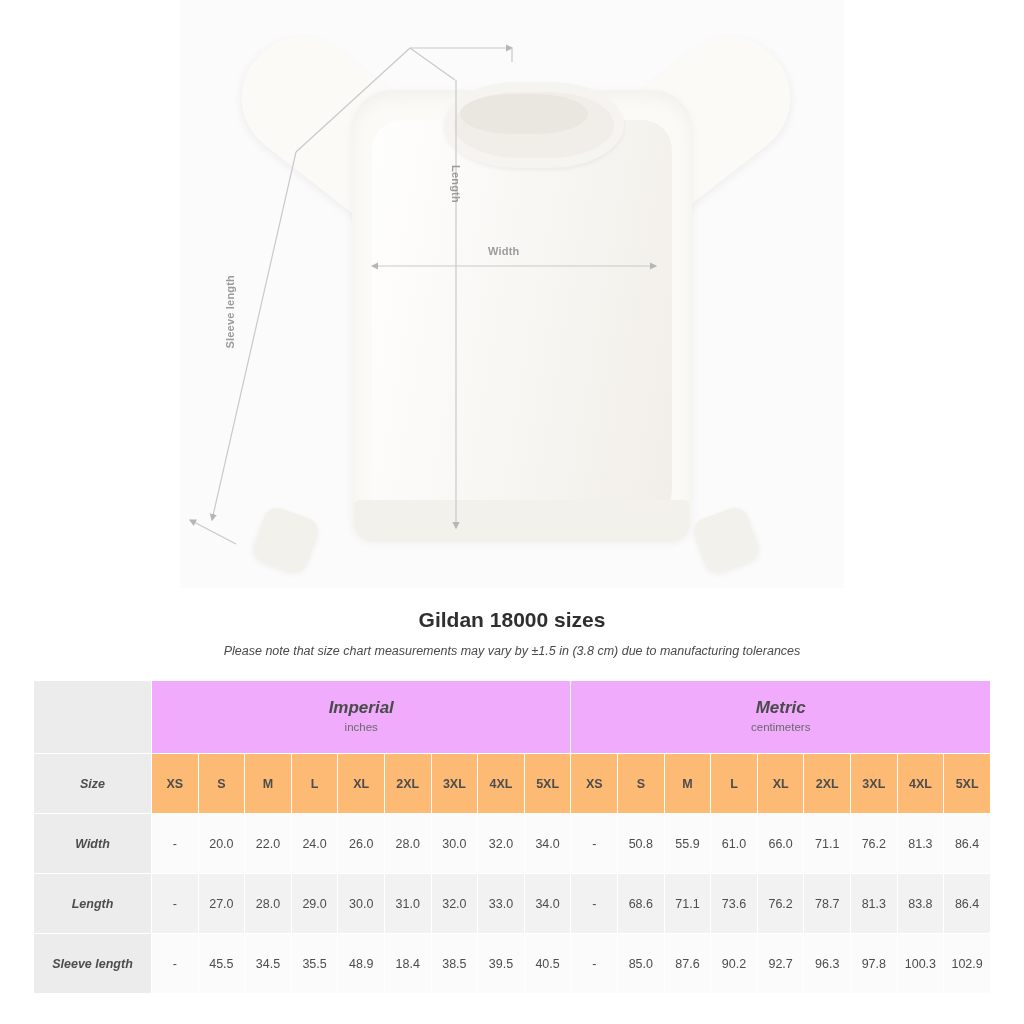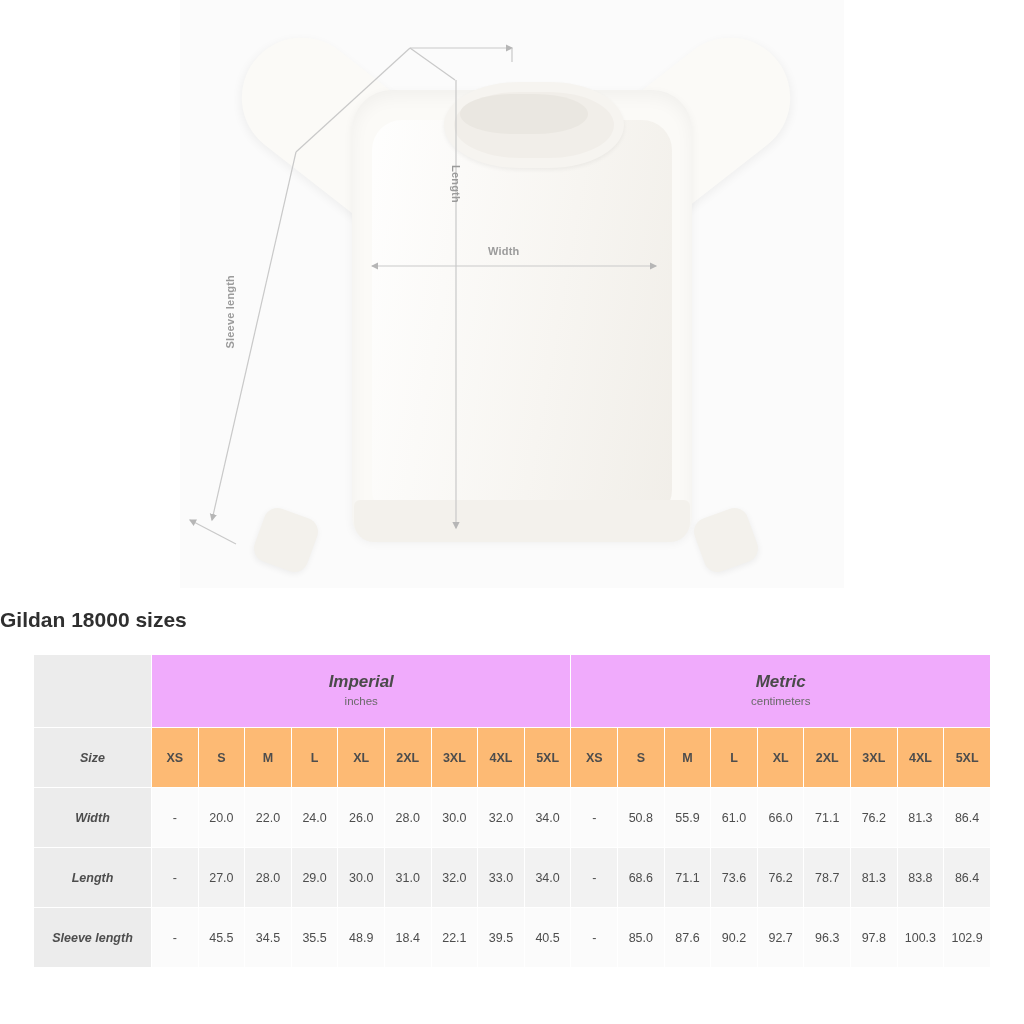--- a/index.html
+++ b/index.html
@@ -150,20 +150,21 @@
   .label-sleeve {
     left: 224px;
     top: 275px;
     writing-mode: vertical-rl;
     text-orientation: mixed;
     transform: rotate(180deg);
   }
 
   
   .title-block {
+    text-align: center;
     margin-top: 18px;
   }
   .chart-title {
     font-size: 21px;
     font-weight: bold;
     color: #2f2f2f;
     margin: 0;
   }
   .chart-note {
     font-size: 12.5px;
@@ -276,20 +277,21 @@
 
   <div class="annot">
     <span class="meas-label label-length">Length</span>
     <span class="meas-label label-width">Width</span>
     <span class="meas-label label-sleeve">Sleeve length</span>
   </div>
 </div>
 
 <div class="title-block">
   <h1 class="chart-title">Gildan 18000 sizes</h1>
+  <p class="chart-note">Please note that size chart measurements may vary by ±1.5 in (3.8 cm) due to manufacturing tolerances</p>
 </div>
 
 <div class="table-wrap">
   <table class="size-table">
     <colgroup>
       <col style="width:118px">
       <col span="9" style="width:46.6px">
       <col span="9" style="width:46.6px">
     </colgroup>
     <tbody>
@@ -372,21 +374,21 @@
       </tr>
 
       <tr class="alt">
         <td class="row-head-cell">Sleeve length</td>
         <td class="data-cell">-</td>
         <td class="data-cell">45.5</td>
         <td class="data-cell">34.5</td>
         <td class="data-cell">35.5</td>
         <td class="data-cell">48.9</td>
         <td class="data-cell">18.4</td>
-        <td class="data-cell">22.1</td>
+        <td class="data-cell">38.5</td>
         <td class="data-cell">39.5</td>
         <td class="data-cell">40.5</td>
         <td class="data-cell">-</td>
         <td class="data-cell">85.0</td>
         <td class="data-cell">87.6</td>
         <td class="data-cell">90.2</td>
         <td class="data-cell">92.7</td>
         <td class="data-cell">96.3</td>
         <td class="data-cell">97.8</td>
         <td class="data-cell">100.3</td>

